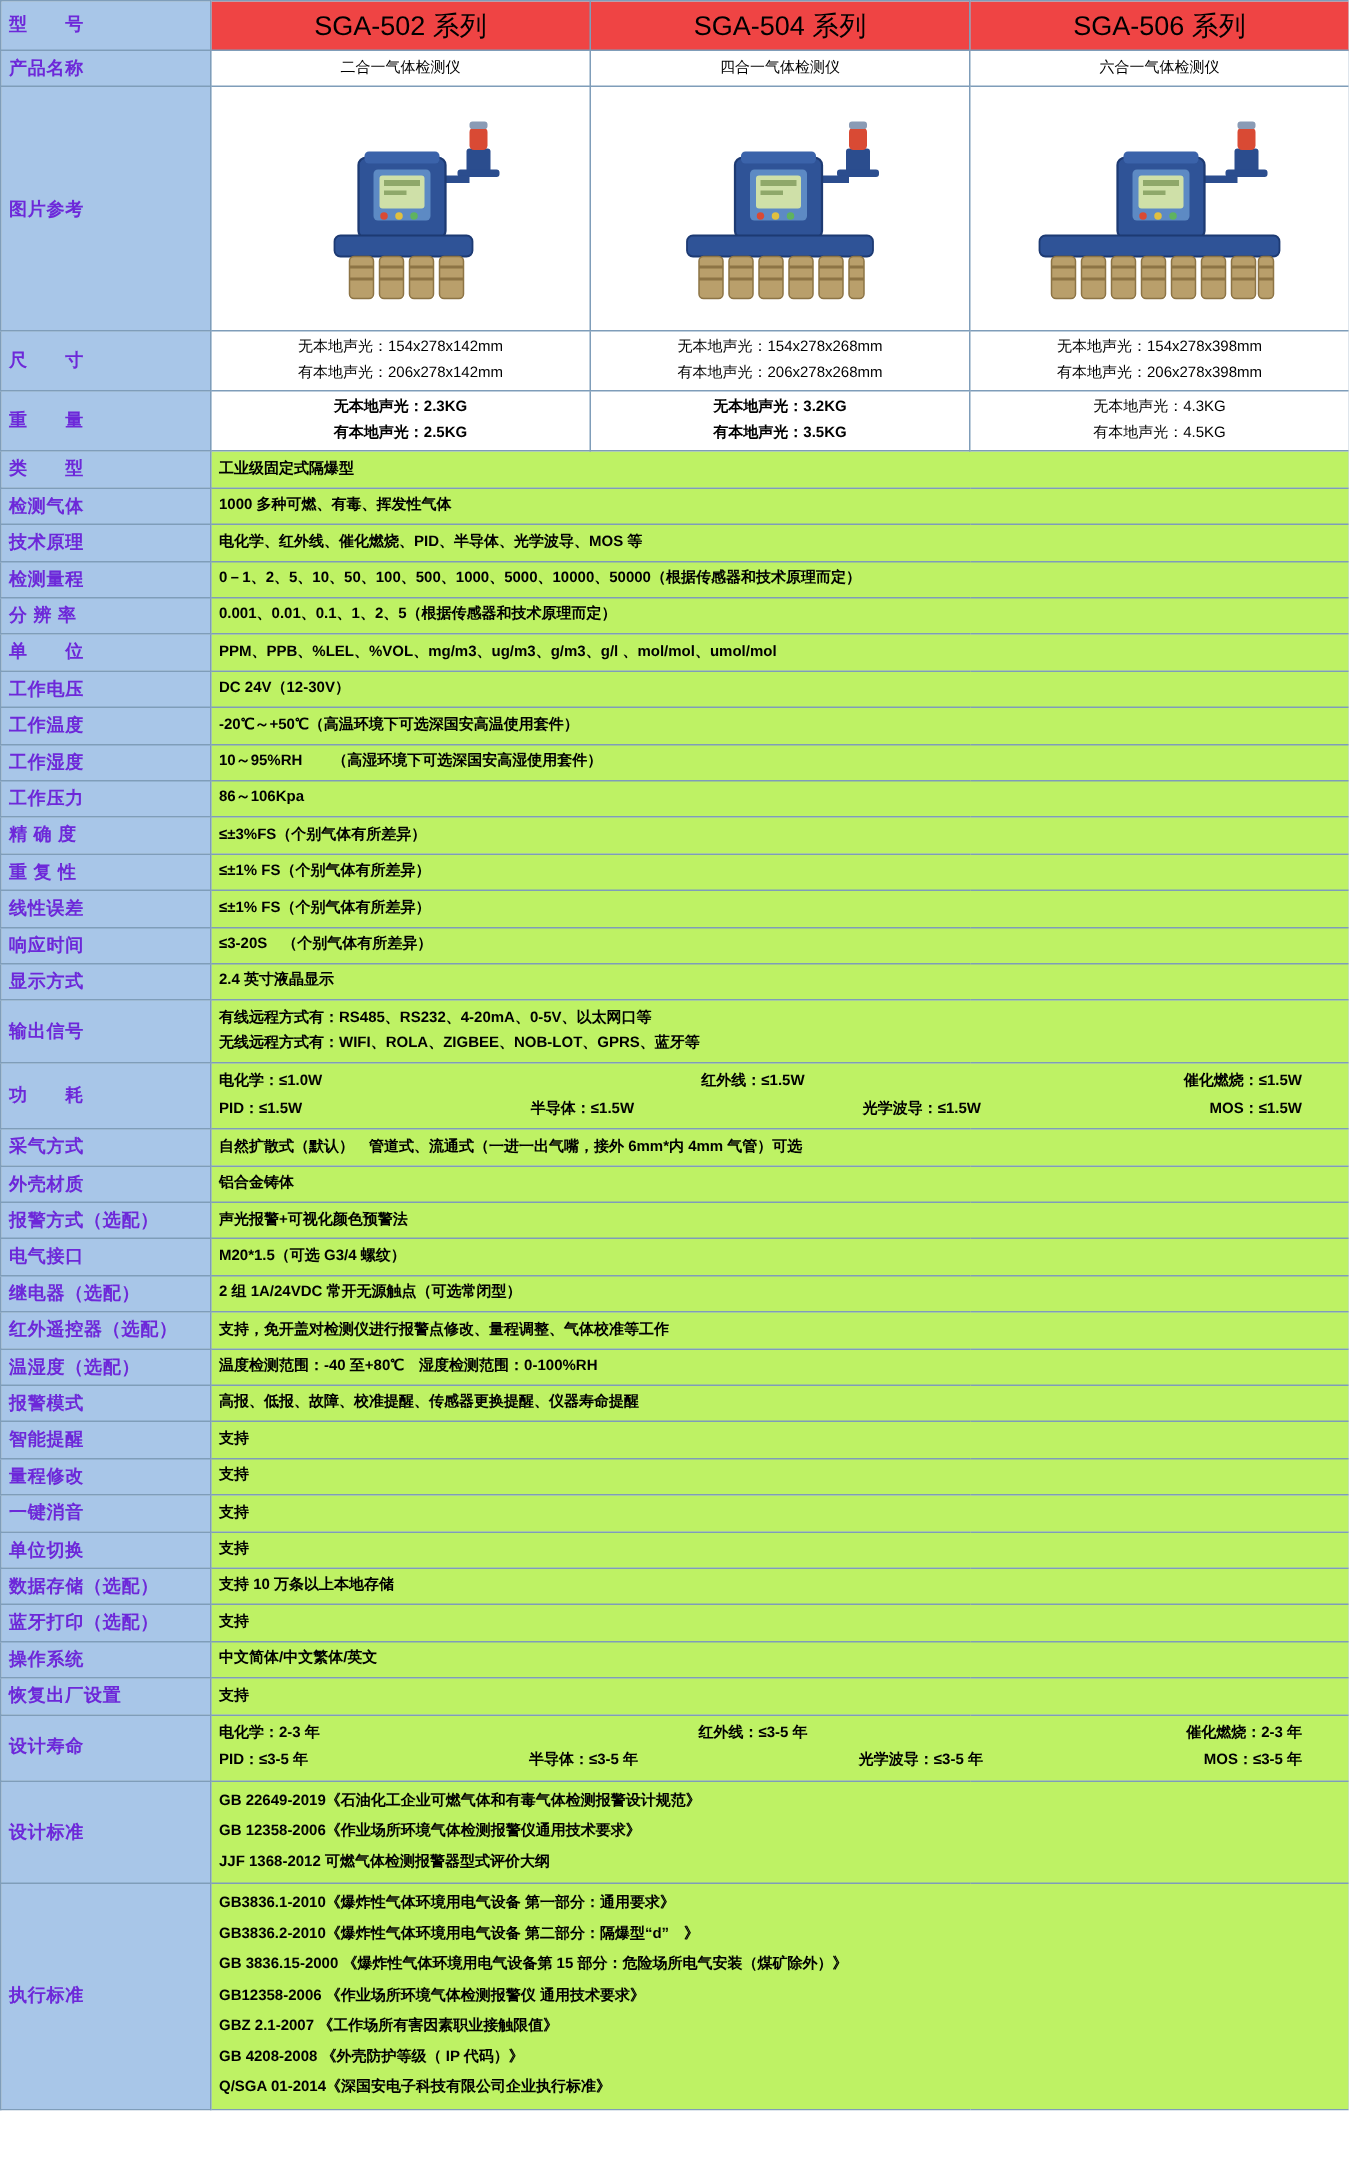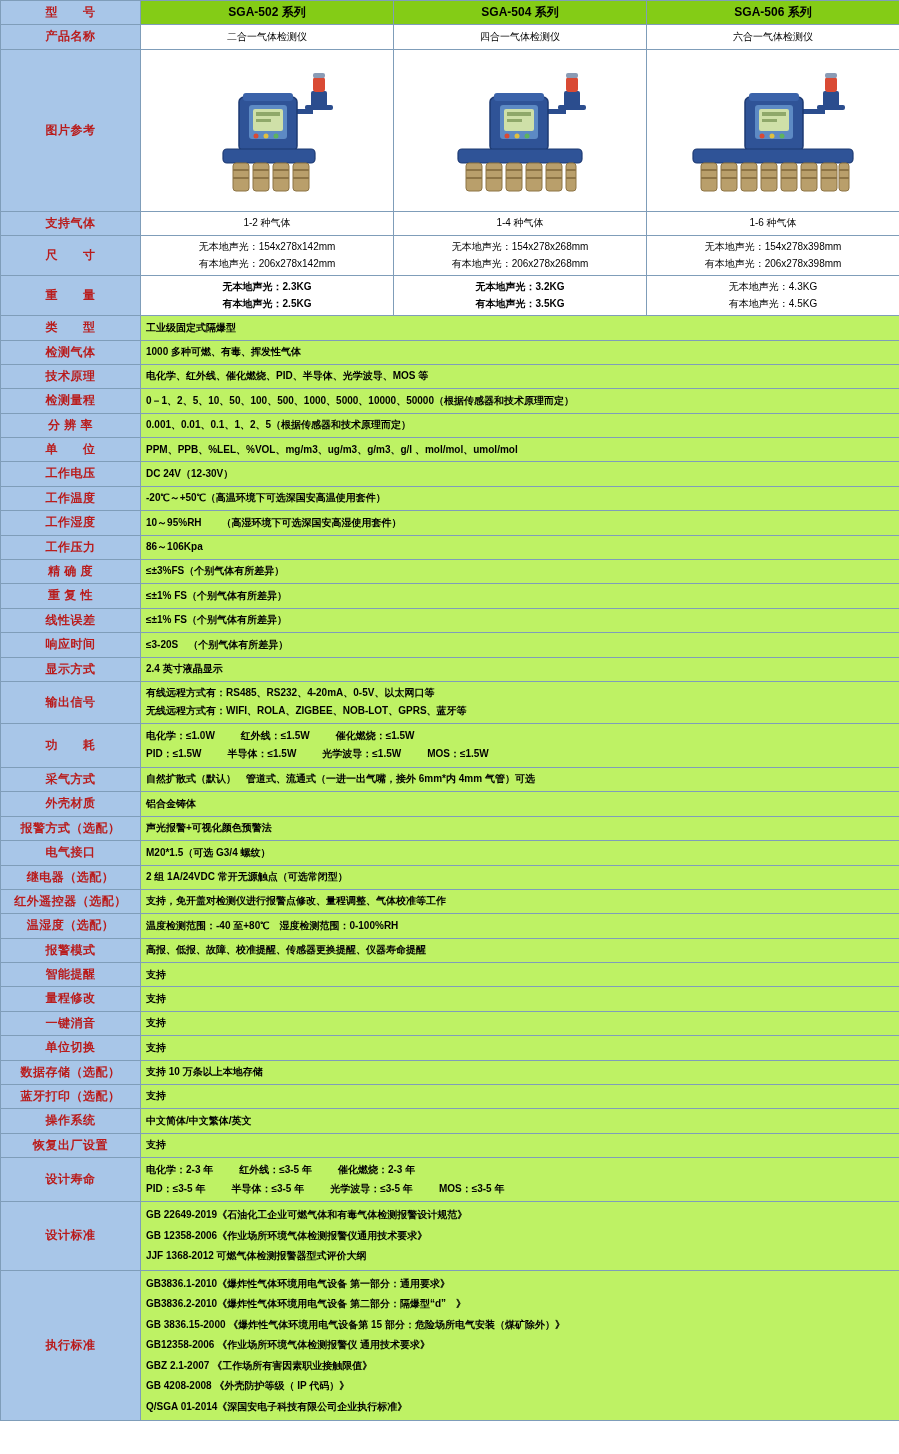--- a/index.html
+++ b/index.html
@@ -20,54 +20,53 @@
   }
   table.spec td {
     border: 1px solid #7f9db9;
     padding: 3px 5px;
     vertical-align: middle;
     line-height: 1.45;
   }
   td.label {
     width: 140px;
     background: #a8c6e8;
-    text-align: center;
     font-weight: bold;
     font-size: 12px;
     letter-spacing: 0.5px;
-    color: #b91c1c;
+    color: #6d28d9;
   }
   td.value {
     background: #bef264;
     text-align: left;
     padding-left: 8px;
     font-size: 10px;
     font-weight: bold;
   }
   td.hdrcell {
-    background: #84cc16;
+    background: #ef4444;
     text-align: center;
-    font-weight: bold;
-    font-size: 12px;
+    font-weight: normal;
+    font-size: 18px;
   }
   td.centercell {
     background: #ffffff;
     text-align: center;
     font-size: 10px;
   }
   td.imgcell {
     background: #ffffff;
     text-align: center;
     padding: 6px 0 4px 0;
     height: 155px;
   }
   .twoline div { padding: 1px 0; }
   .kv { display: flex; flex-wrap: wrap; }
   .kv .item { margin-right: 26px; white-space: nowrap; padding: 1px 0; }
-  .kv-row { padding: 1px 0; }
+  .kv-row { padding: 1px 0; justify-content: space-between; }
   .lines div { padding: 1.5px 0; }
   .std-lines div { padding: 3px 0; }
   
   .device { position: relative; display: inline-block; }
   svg { display: block; }
 </style>
 </head>
 <body>
 
 <table class="spec">
@@ -230,26 +229,20 @@
             <rect x="120" y="124" width="16" height="2"></rect>
                 <rect x="140" y="124" width="16" height="2"></rect>
             <rect x="160" y="124" width="16" height="2"></rect>
                 <rect x="178" y="124" width="10" height="2"></rect>
           </g>
         </svg>
       </span>
     </td>
   </tr>
 
-  <tr>
-    <td class="label">支持气体</td>
-    <td class="centercell">1-2 种气体</td>
-    <td class="centercell">1-4 种气体</td>
-    <td class="centercell">1-6 种气体</td>
-  </tr>
 
   <tr>
     <td class="label">尺　　寸</td>
     <td class="centercell twoline">
       <div>无本地声光：154x278x142mm</div>
       <div>有本地声光：206x278x142mm</div>
     </td>
     <td class="centercell twoline">
       <div>无本地声光：154x278x268mm</div>
       <div>有本地声光：206x278x268mm</div>

